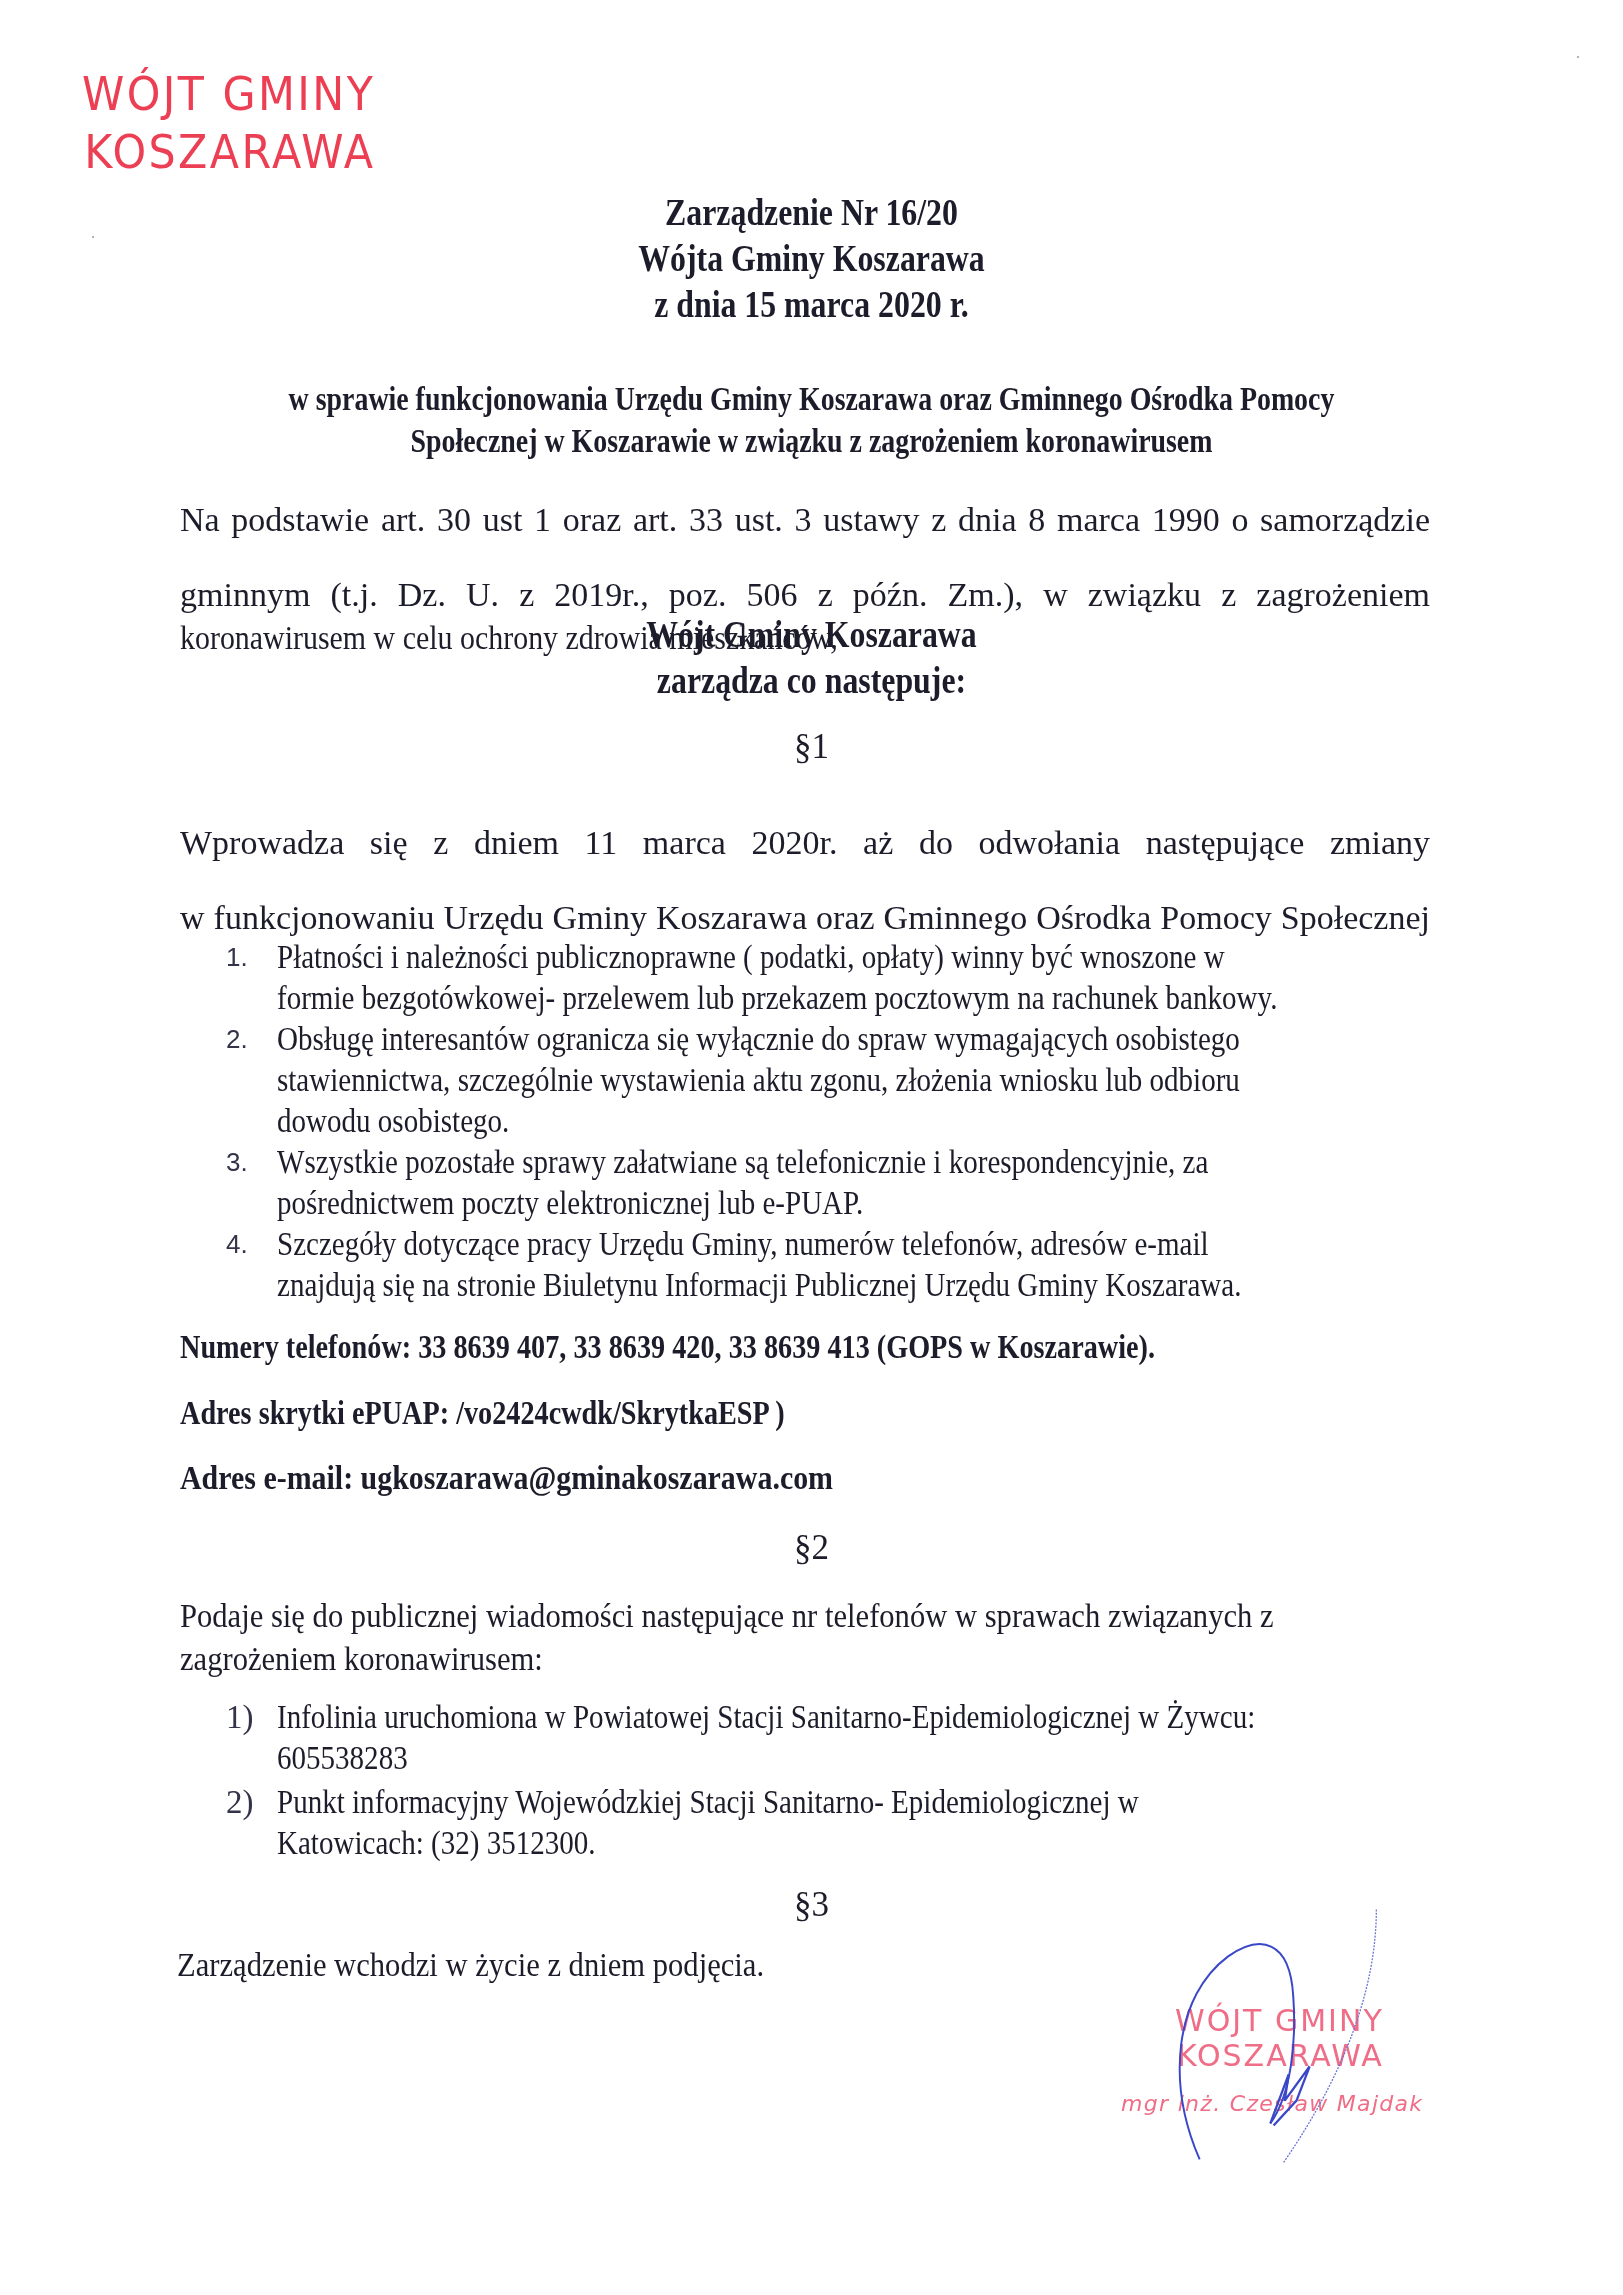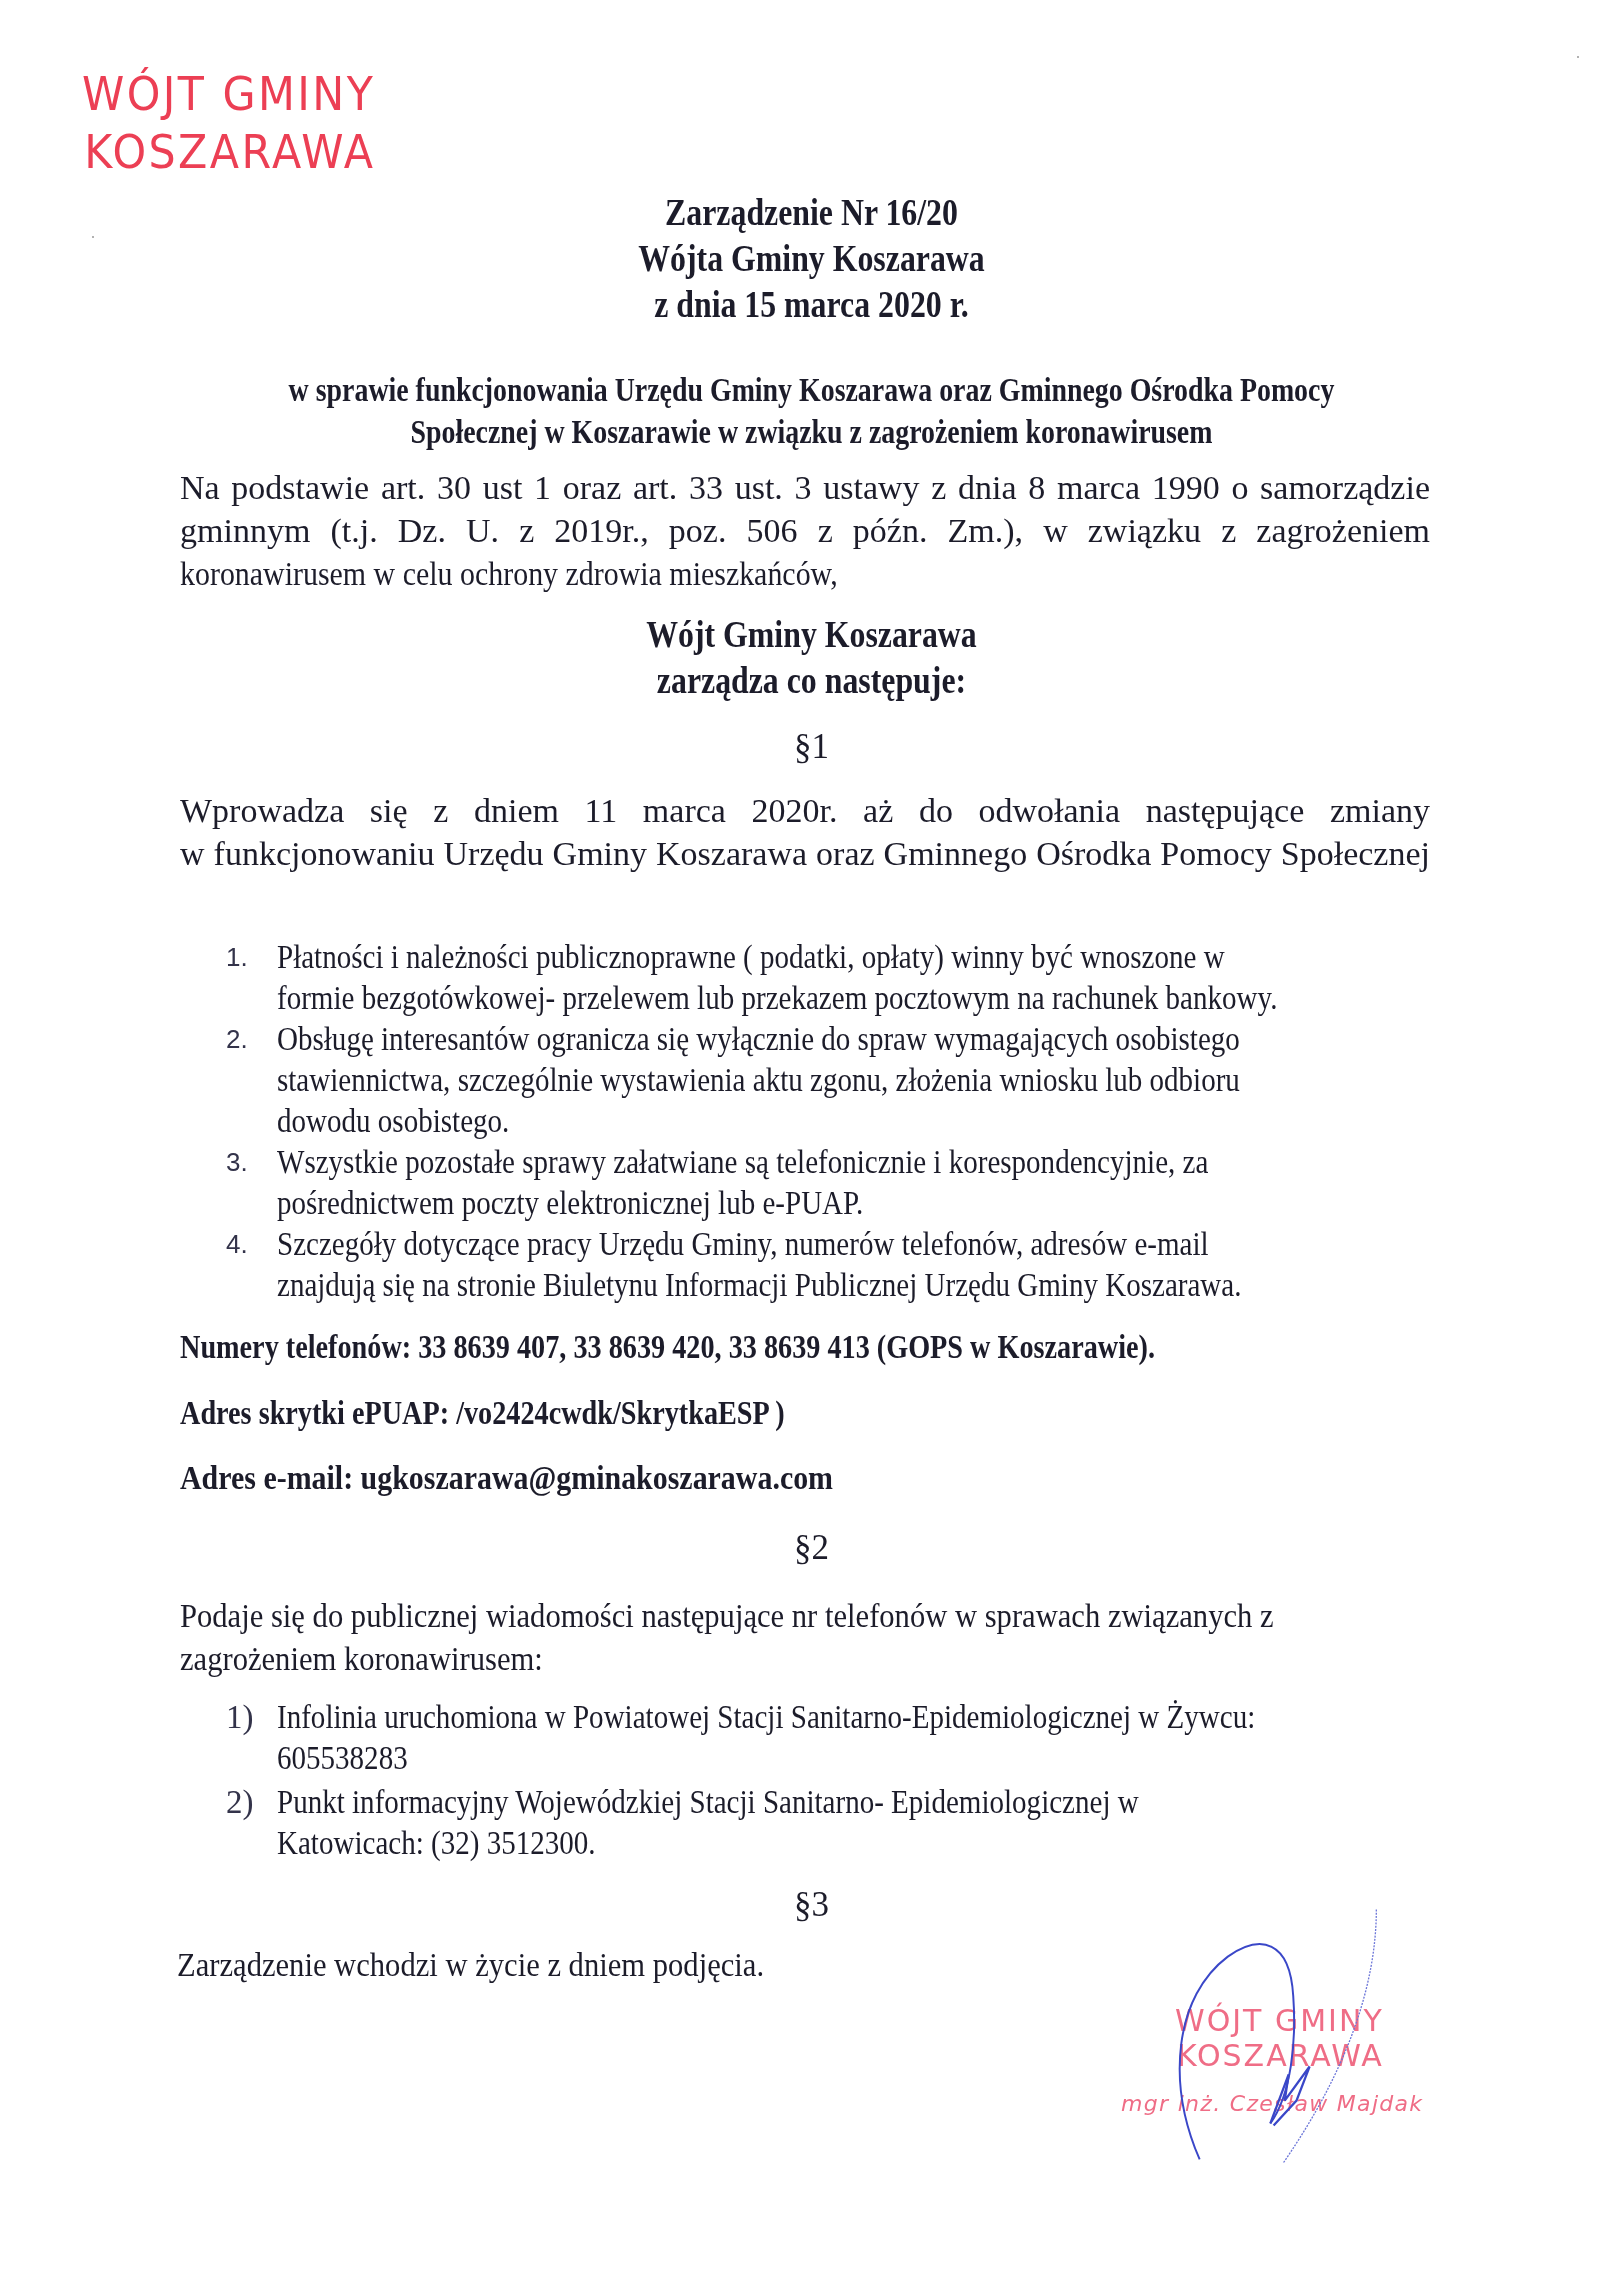--- a/index.html
+++ b/index.html
@@ -8,21 +8,21 @@
   .abs { position: absolute; white-space: nowrap; }
   .stamp { font-family: "DejaVu Sans", "Liberation Sans", sans-serif; color: #ec3f54;
            letter-spacing: 2.6px; text-align: right; }
   .stamp-top { left: 82px; top: 65px; font-size: 46px; line-height: 58px; }
   .stamp-top div { transform: scaleX(0.93); transform-origin: left; }
   .center { left: 0; width: 1623px; text-align: center; }
   .title { font-weight: bold; font-size: 37px; line-height: 46px; transform: scaleX(0.86); }
   .subject { font-weight: bold; font-size: 34px; line-height: 42px; }
   .body { font-size: 34px; line-height: 42px; }
   .para { left: 180px; width: 1250px; font-size: 34px; line-height: 43px; white-space: normal; }
-  .justify-line { display: block; text-align: justify; text-align-last: justify; height: 43px; }
+  .justify-line { display: block; text-align: justify; text-align-last: justify; height: 43px; margin-top: 32px; }
   .plain-line { display: block; height: 43px; }
   .list { left: 226px; width: 1204px; }
   .li { position: relative; padding-left: 51px; font-size: 33px; line-height: 41px; }
   .li .num { position: absolute; left: 0; top: 0; font-family: "Liberation Sans", sans-serif;
              font-size: 26px; color: #33334a; }
   .li .line { display: block; white-space: nowrap; }
   .bold-line { left: 180px; font-weight: bold; font-size: 34px; line-height: 43px; }
   .email-val { font-weight: 600; }
   .section { font-size: 35px; }
   .sig-stamp { color: #ef6d86; font-family: "DejaVu Sans", sans-serif; }
@@ -38,21 +38,21 @@
   <div>WÓJT GMINY</div>
   <div>KOSZARAWA</div>
 </div>
 
 <div class="abs center" style="top:190px;">
   <div class="title">Zarządzenie Nr 16/20</div>
   <div class="title">Wójta Gminy Koszarawa</div>
   <div class="title">z dnia 15 marca 2020 r.</div>
 </div>
 
-<div class="abs center" style="top:369px;">
+<div class="abs center" style="top:378px;">
   <div class="subject" style="transform:scaleX(0.82);">w sprawie funkcjonowania Urzędu Gminy Koszarawa oraz Gminnego Ośrodka Pomocy</div>
   <div class="subject" style="transform:scaleX(0.82);">Społecznej w Koszarawie w związku z zagrożeniem koronawirusem</div>
 </div>
 
 <div class="abs para" style="top:466px;">
   <span class="justify-line">Na podstawie art. 30 ust 1 oraz art. 33 ust. 3 ustawy z dnia 8 marca 1990 o samorządzie</span>
   <span class="justify-line">gminnym (t.j. Dz. U. z 2019r., poz. 506 z późn. Zm.), w związku z zagrożeniem</span>
   <span class="plain-line" style="transform:scaleX(0.88);transform-origin:left;">koronawirusem w celu ochrony zdrowia mieszkańców,</span>
 </div>
 

